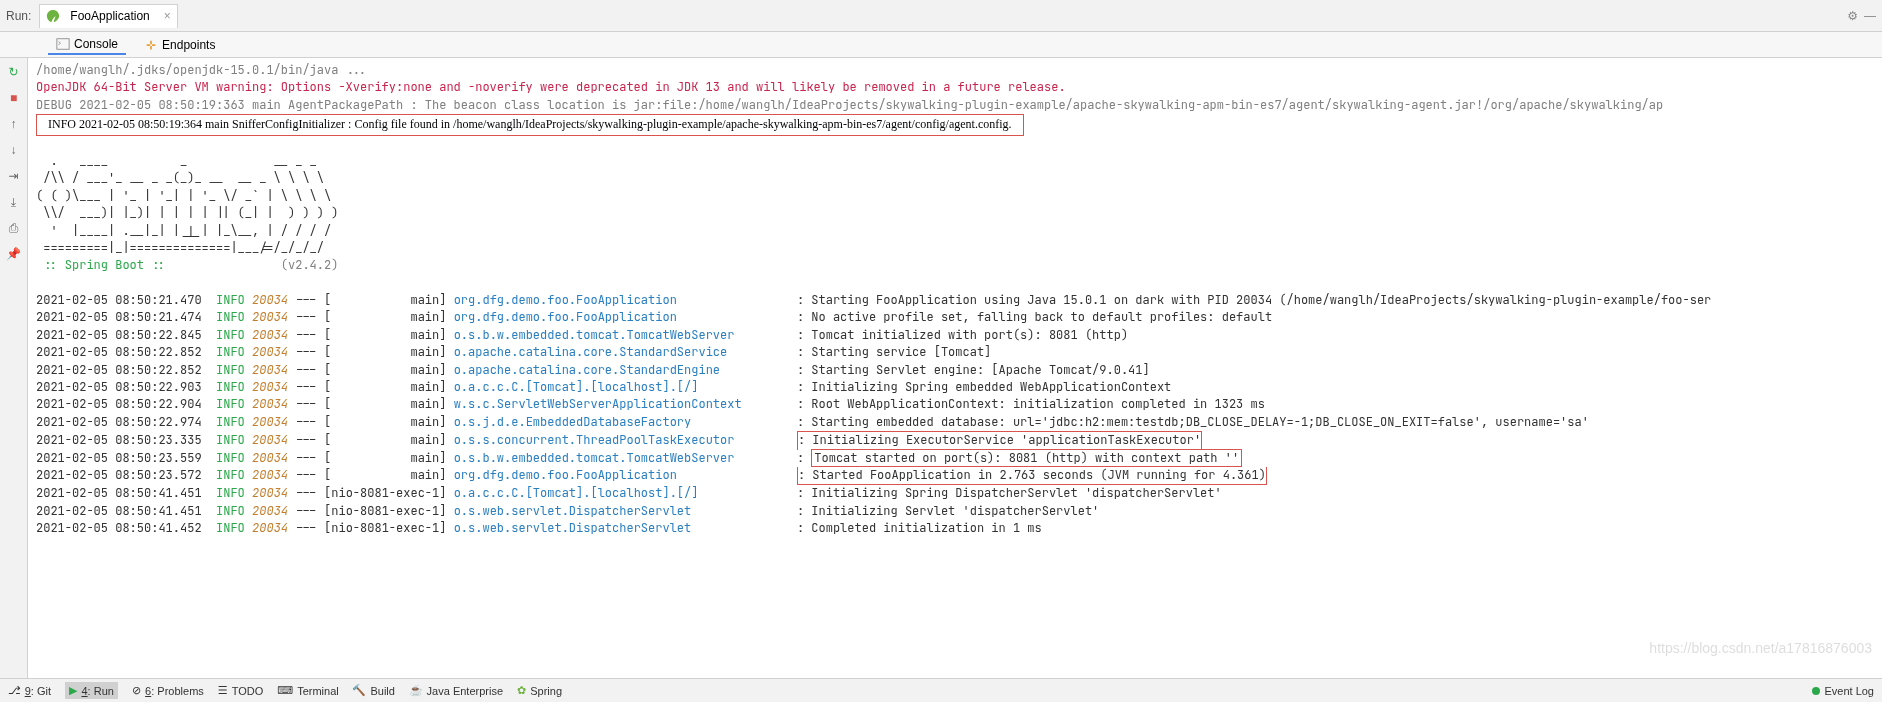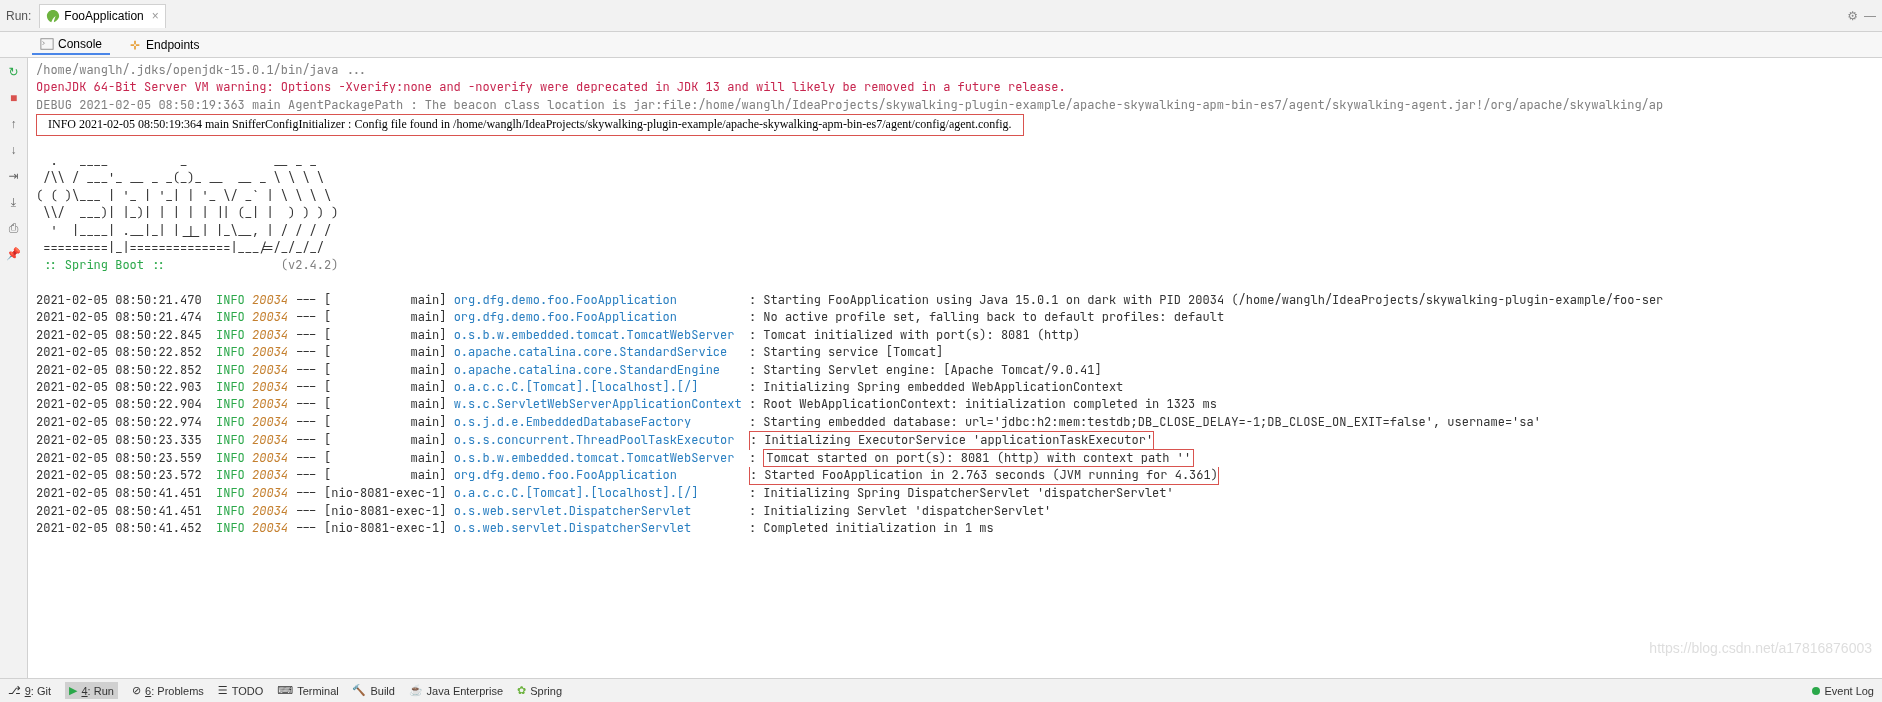--- a/index.html
+++ b/index.html
@@ -1,46 +1,46 @@
 <!DOCTYPE html>
 <html><head>
 <meta charset="utf-8">
 <style>
 * { margin: 0; padding: 0; box-sizing: border-box; }
 body { font-family: -apple-system, BlinkMacSystemFont, "Segoe UI", sans-serif; font-size: 12px; background: #fff; color: #000; overflow: hidden; }
 .top-bar { display: flex; align-items: center; height: 32px; border-bottom: 1px solid #d1d1d1; background: #f2f2f2; padding: 0 6px; }
 .run-label { color: #555; margin-right: 8px; }
-.run-tab { display: flex; align-items: center; background: #fff; border: 1px solid #d1d1d1; border-bottom: none; padding: 2px 6px; height: 24px; gap: 4px; }
+.run-tab { display: flex; align-items: center; background: #fff; border: 1px solid #d1d1d1; border-bottom: none; padding: 2px 6px; height: 24px; gap: 10px; }
 .tab-icon { width: 14px; height: 14px; }
 .tab-close { color: #999; margin-left: 4px; cursor: pointer; }
 .top-spacer { flex: 1; }
 .gear-icon { color: #888; margin-right: 6px; cursor: pointer; }
 .hide-icon { color: #888; cursor: pointer; }
-.sub-tabs { display: flex; align-items: center; height: 26px; border-bottom: 1px solid #d1d1d1; background: #f7f7f7; padding-left: 32px; gap: 10px; }
+.sub-tabs { display: flex; align-items: center; height: 26px; border-bottom: 1px solid #d1d1d1; background: #f7f7f7; padding-left: 48px; gap: 10px; }
 .sub-tab { display: flex; align-items: center; gap: 4px; padding: 2px 8px; cursor: pointer; }
 .sub-tab.active { border-bottom: 2px solid #4a86e8; }
 .main-area { display: flex; height: calc(100vh - 74px); }
 .left-gutter { width: 28px; background: #f2f2f2; border-right: 1px solid #d1d1d1; display: flex; flex-direction: column; align-items: center; padding-top: 4px; gap: 6px; }
 .gutter-btn { width: 20px; height: 20px; display: flex; align-items: center; justify-content: center; cursor: pointer; color: #666; }
 .console-wrap { flex: 1; overflow: auto; position: relative; }
 .console { font-family: "JetBrains Mono", "Consolas", monospace; font-size: 12px; line-height: 1.45; padding: 4px 8px; white-space: pre; }
 .cmd-line { color: #808080; }
 .warn-line { color: #c7254e; }
 .debug-line { color: #808080; }
 .info-hl { border: 1px solid #d9534f; padding: 1px 11px; display: inline-block; font-family: Liberation Serif, serif; }
 .ascii { color: #333; }
 .spring-boot { color: #2ba84a; }
 .version { color: #808080; }
 .log-ts { color: #333; }
 .log-level { color: #2ba84a; }
 .log-pid { color: #c47f2e; font-style: italic; }
 .log-sep { color: #333; }
 .log-thread { color: #333; }
 .log-class { color: #2a7fc1; }
-.log-msg { color: #333; }
+.log-msg { color: #333; margin-left: 48px; }
 .red-box { border: 1px solid #d9534f; padding: 0 2px; }
 .status-bar { position: fixed; bottom: 0; left: 0; right: 0; height: 24px; background: #f2f2f2; border-top: 1px solid #d1d1d1; display: flex; align-items: center; padding: 0 8px; gap: 14px; font-size: 11px; }
 .status-item { display: flex; align-items: center; gap: 4px; cursor: pointer; color: #333; }
 .status-item.active { background: #d0d0d0; padding: 2px 4px; }
 .status-spacer { flex: 1; }
 .event-log { display: flex; align-items: center; gap: 4px; }
 .green-dot { width: 8px; height: 8px; background: #2ba84a; border-radius: 50%; }
 .underline-key { text-decoration: underline; }
 .watermark { position: absolute; right: 10px; bottom: 30px; color: rgba(120,120,120,0.25); font-size: 14px; pointer-events: none; }
 </style>

